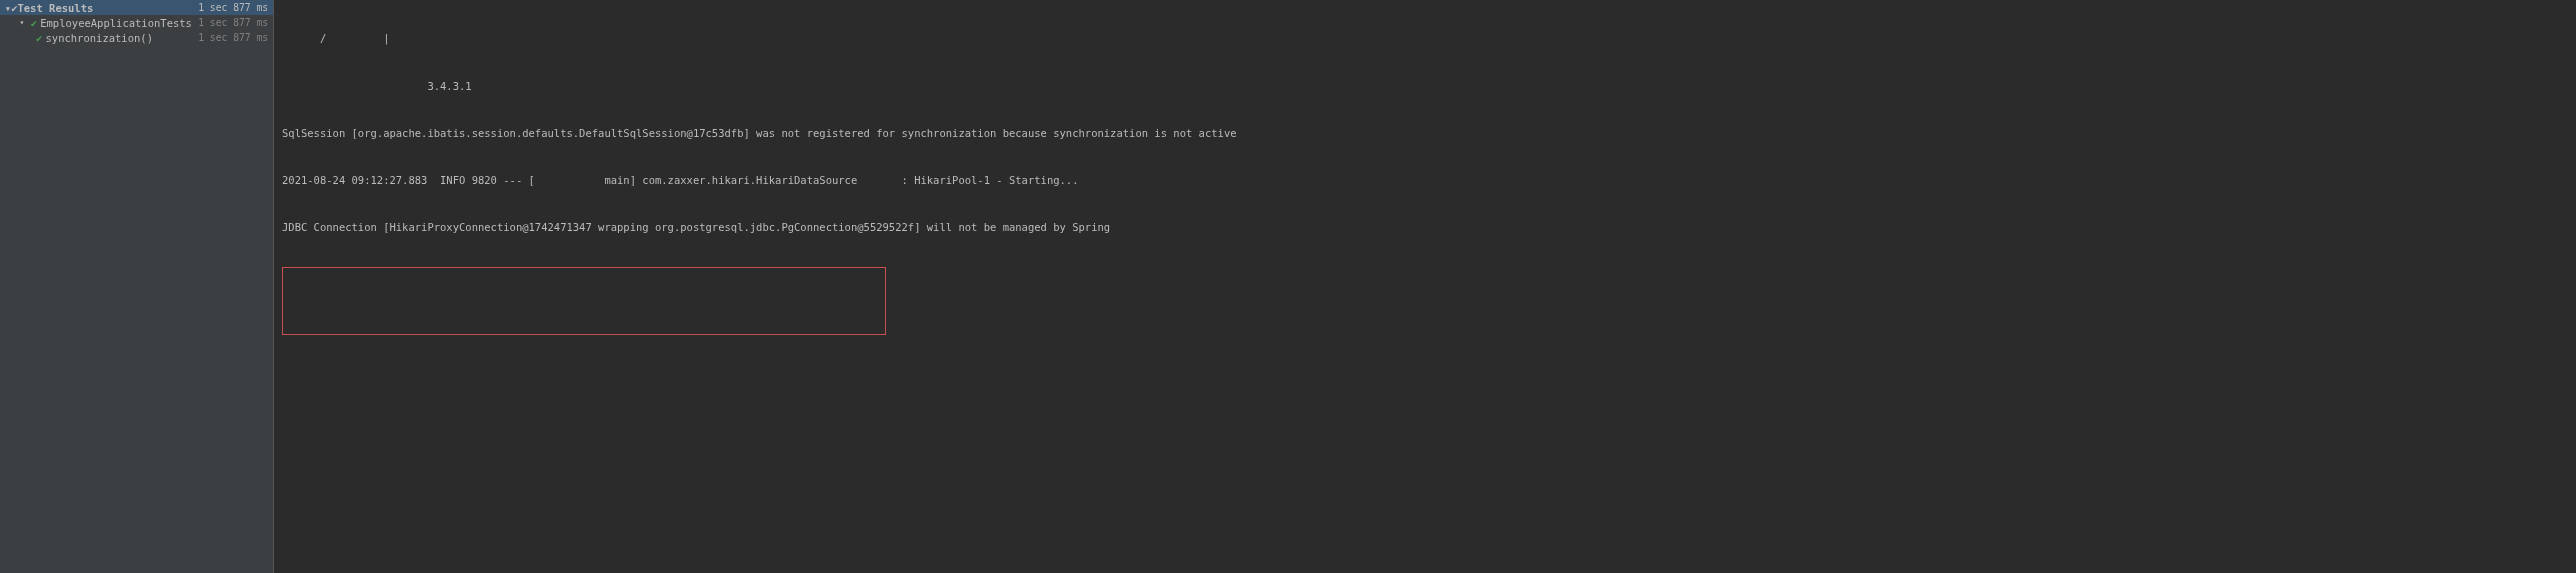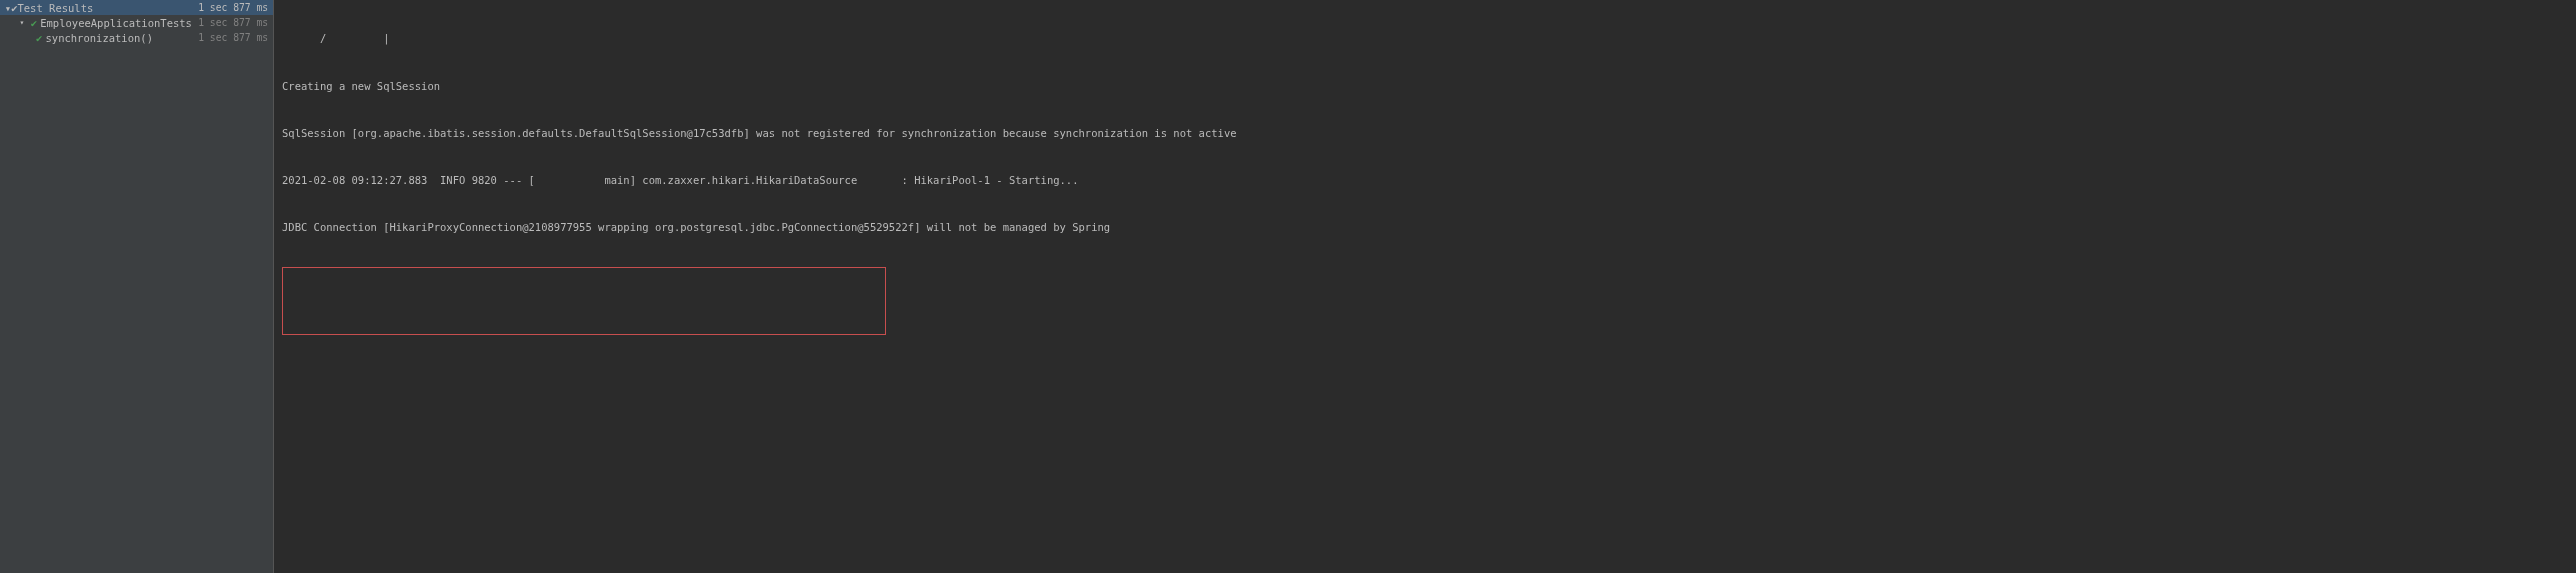--- a/index.html
+++ b/index.html
@@ -22,21 +22,21 @@
     .tree-header {
       display: flex;
       align-items: center;
       padding: 1.6px 4.8px;
       background: #3a5570;
       color: #bbbbbb;
       font-size: 10.5px;
     }
     .tree-header .title {
       flex: 1;
-      font-weight: normal;
+      font-weight: bold;
     }
     .tree-header .duration {
       color: #bbbbbb;
       font-size: 9.7px;
     }
     .tree-item {
       display: flex;
       align-items: center;
       padding: 1.6px 4.8px;
       color: #bbbbbb;
@@ -103,24 +103,24 @@
   </div>
   <div class="tree-item indent-2">
     <span class="check">✔</span>
     <span class="name">synchronization()</span>
     <span class="duration">1 sec 877 ms</span>
   </div>
 </div>
 
 <div class="console-panel">
   <div class="log-line">      /         |</div>
-  <div class="log-line">Creating a new SqlSession</div>
+  <div class="log-line">                       3.4.3.1</div>
   <div class="log-line">SqlSession [org.apache.ibatis.session.defaults.DefaultSqlSession@17c53dfb] was not registered for synchronization because synchronization is not active</div>
-  <div class="log-line">2021-02-08 09:12:27.883  INFO 9820 --- [           main] com.zaxxer.hikari.HikariDataSource       : HikariPool-1 - Starting...</div>
-  <div class="log-line">JDBC Connection [HikariProxyConnection@2108977955 wrapping org.postgresql.jdbc.PgConnection@5529522f] will not be managed by Spring</div>
+  <div class="log-line">2021-08-24 09:12:27.883  INFO 9820 --- [           main] com.zaxxer.hikari.HikariDataSource       : HikariPool-1 - Starting...</div>
+  <div class="log-line">JDBC Connection [HikariProxyConnection@1742471347 wrapping org.postgresql.jdbc.PgConnection@5529522f] will not be managed by Spring</div>
   <div class="highlight-box">
     
     
   </div>
   
   
   <div class="log-line"></div>
   
 </div>
 

